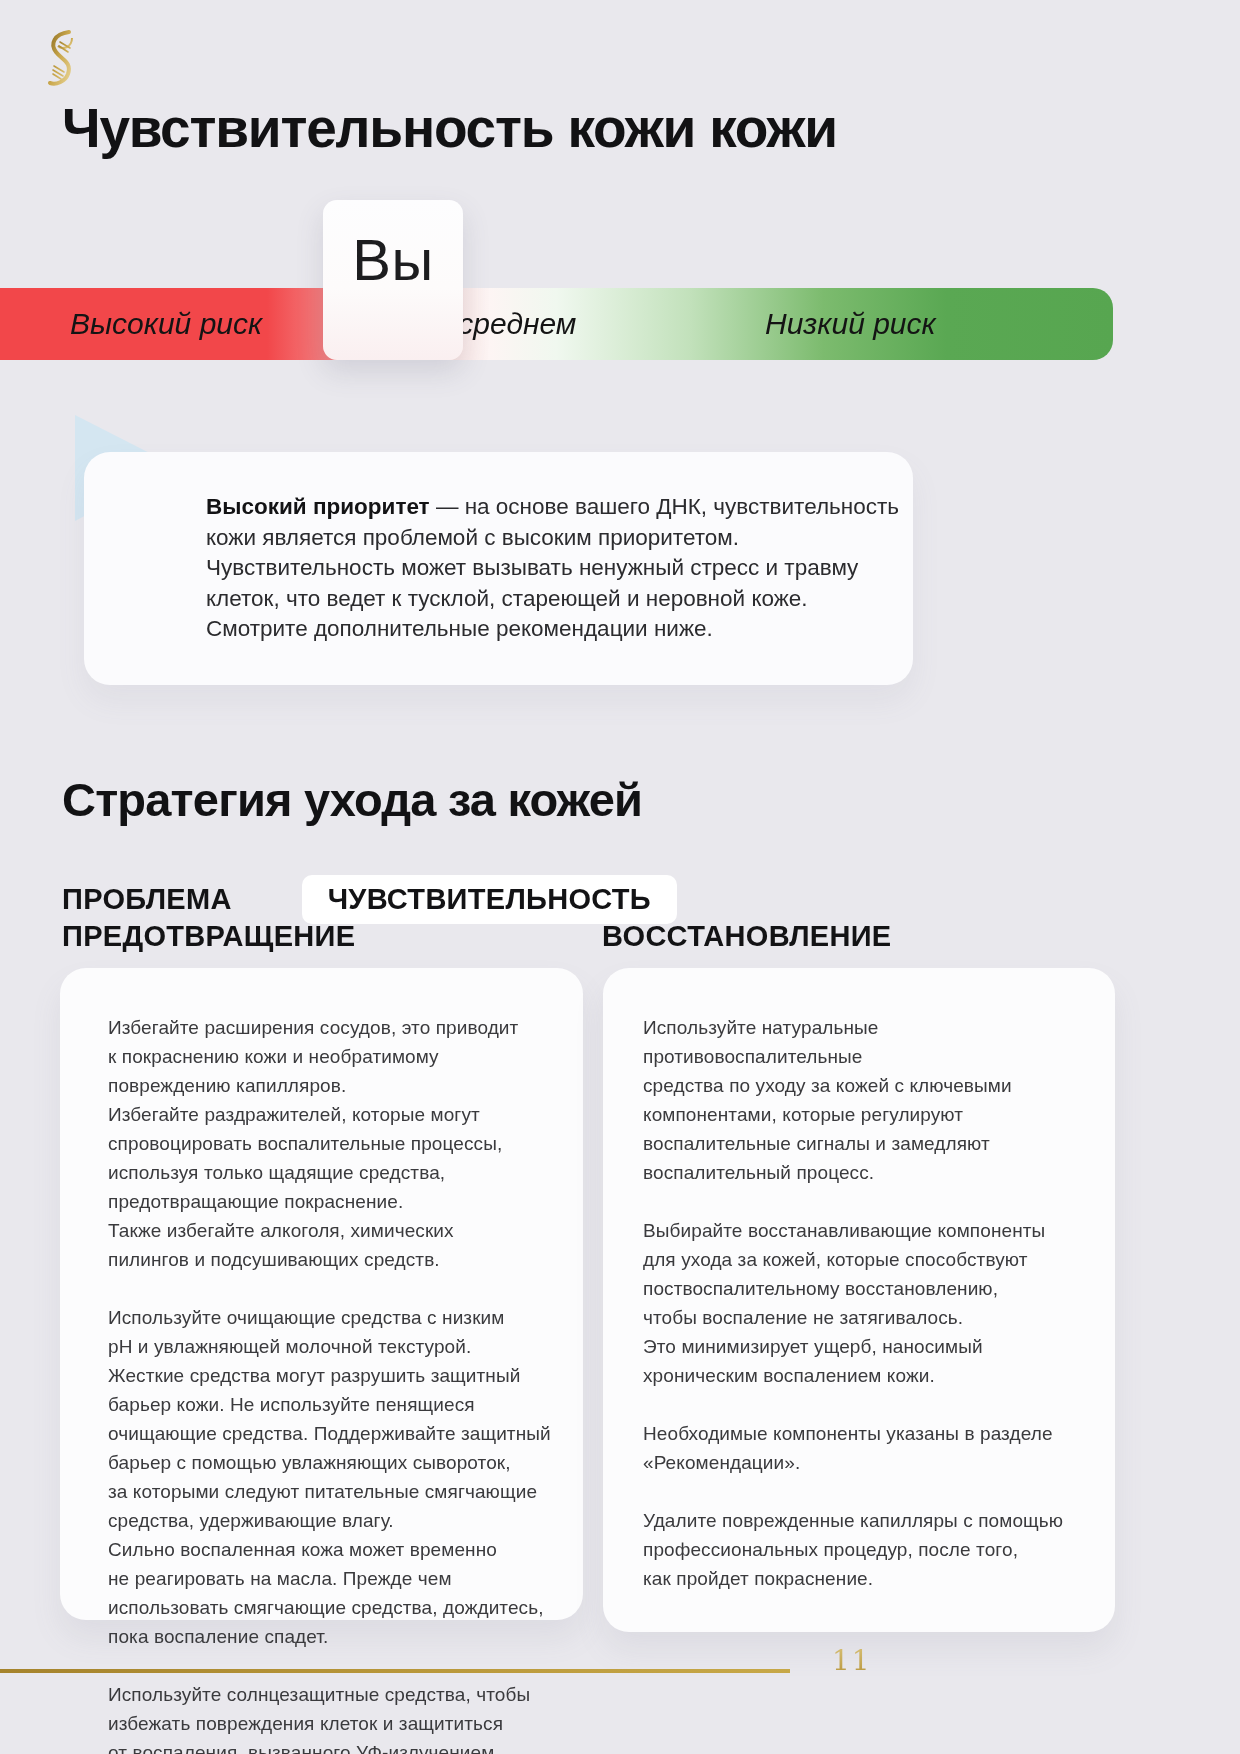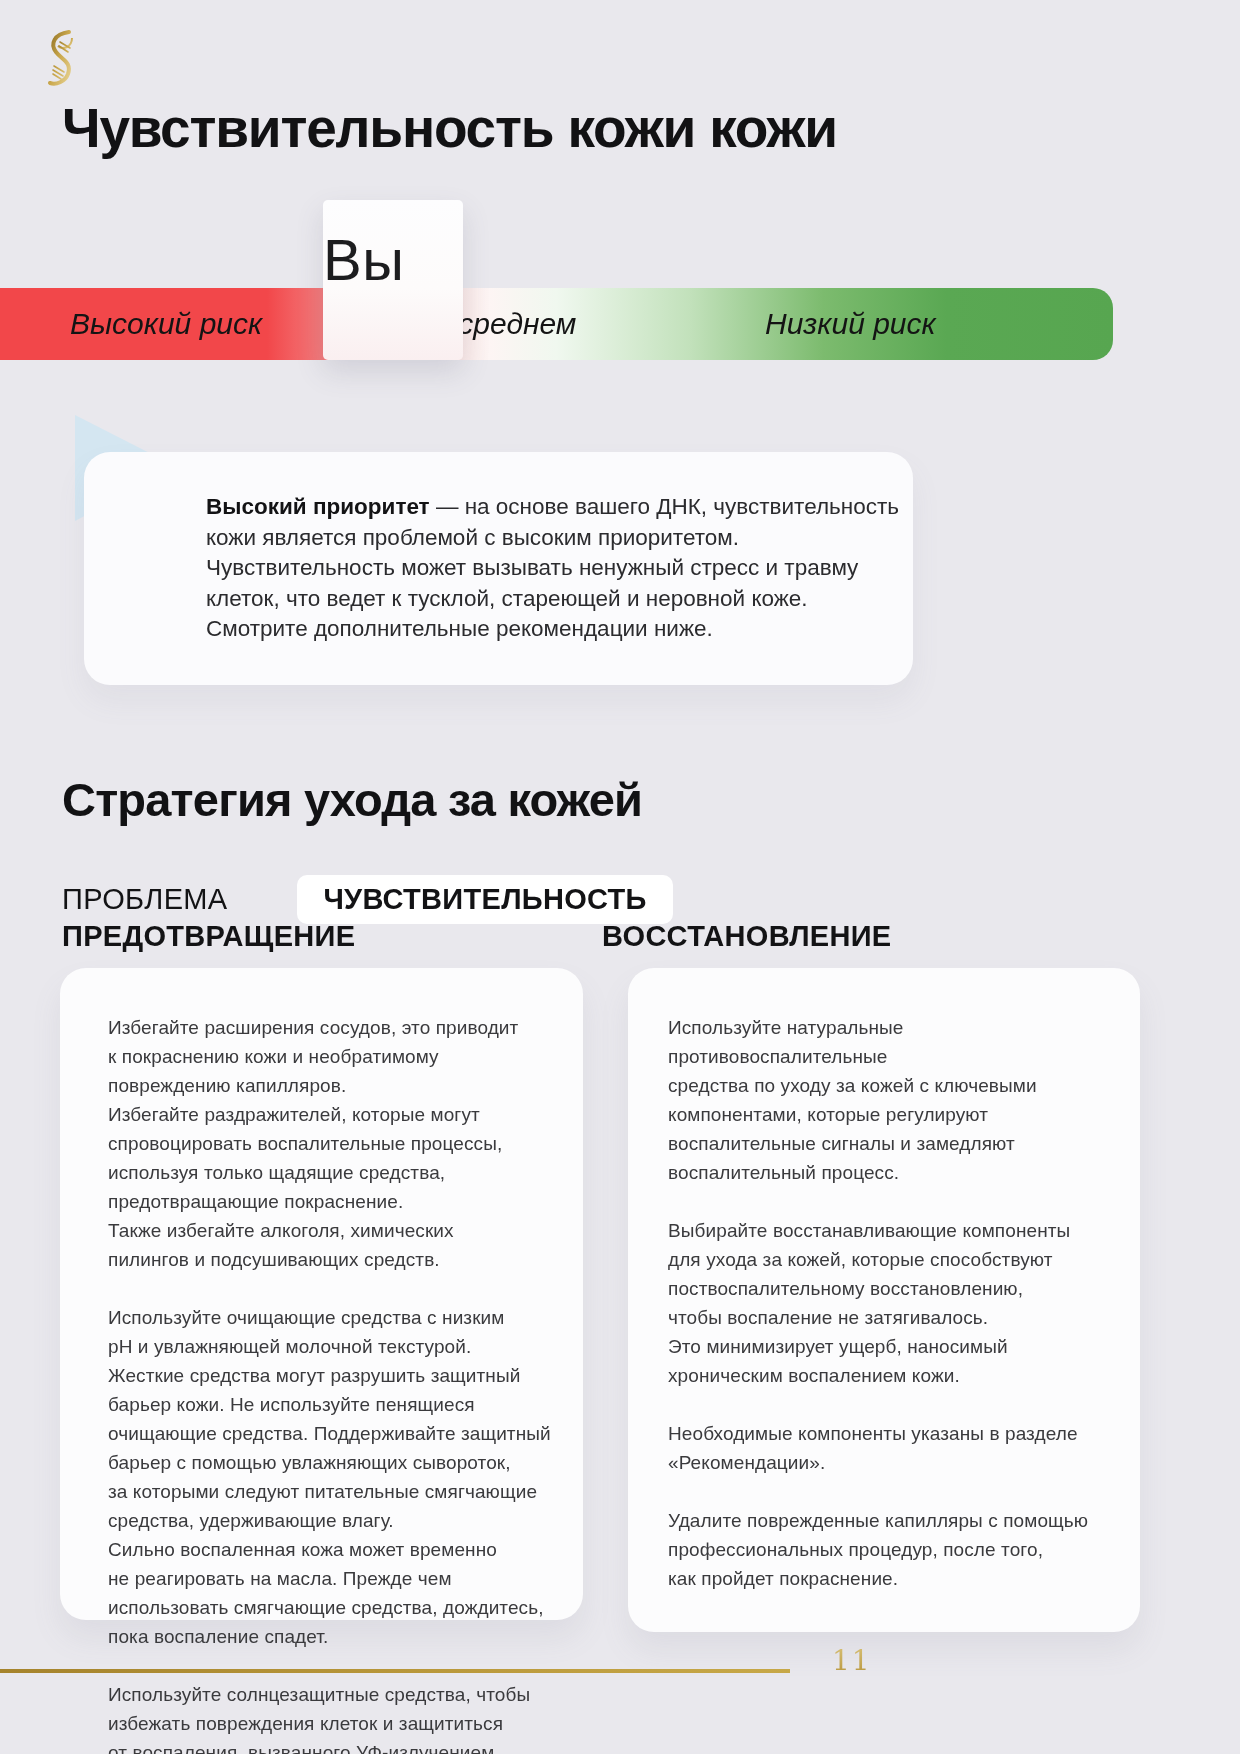--- a/index.html
+++ b/index.html
@@ -22,59 +22,59 @@
     border-radius:0 20px 20px 0;
     background:linear-gradient(90deg,#f2474a 0%,#f2474a 24%,#f6d8d6 38%,#fdf5f4 44%,#f0f8ef 50%,#c2e1bb 62%,#7cbb6e 74%,#5aa853 85%,#57a650 100%);
     font-style:italic;
   }
   .bar-label{position:absolute;top:50%;transform:translateY(-50%);font-size:30px;color:#141414;}
   .bar-label.high{left:70px;}
   .bar-label.medium{left:430px;width:220px;}
   .bar-label.low{left:765px;width:290px;}
   .marker{
     position:absolute;left:323px;top:200px;width:140px;height:160px;
-    border-radius:5px;
+    border-radius:14px;
     background:linear-gradient(180deg,#fdfdfe 0%,#fdfbfb 55%,#faeff0 100%);
     box-shadow:0 12px 28px rgba(90,90,110,0.16);
-    display:flex;justify-content:flex-start;align-items:flex-start;
+    display:flex;justify-content:center;align-items:flex-start;
   }
   .marker span{font-size:58px;font-weight:300;color:#1d1d1f;margin-top:26px;letter-spacing:0.5px;}
   
   .callout{
     position:absolute;left:84px;top:452px;width:829px;height:233px;
     background:#fbfbfd;border-radius:26px;
     box-shadow:0 16px 30px rgba(120,120,140,0.08);
   }
   .callout-text{
     position:absolute;left:122px;top:40px;width:850px;
     font-size:22.5px;line-height:30.5px;color:#2b2b2e;white-space:pre-line;
   }
   .callout-text strong{font-weight:700;color:#131315;}
   .callout-arrow{position:absolute;left:75px;top:415px;width:102px;height:106px;}
   
   .h2{
     position:absolute;left:62px;top:772px;width:900px;
     font-size:47px;font-weight:800;letter-spacing:-0.8px;color:#121214;
   }
   .problem-row{position:absolute;left:62px;top:876px;height:46px;display:flex;align-items:center;}
-  .problem-label{font-size:29px;font-weight:400;letter-spacing:0.3px;color:#131315;}
+  .problem-label{font-size:29px;font-weight:700;letter-spacing:0.3px;color:#131315;}
   .problem-pill{
     margin-left:70px;background:#ffffff;border-radius:10px;
     padding:8px 26px;font-size:29px;font-weight:700;letter-spacing:0.3px;color:#131315;
   }
   .col-heading{position:absolute;top:920px;font-size:29px;font-weight:700;letter-spacing:0.3px;color:#131315;}
   .col-heading.left{left:62px;text-align:center;}
   .col-heading.right{left:602px;}
   .card{
     position:absolute;top:968px;background:#fcfcfd;border-radius:26px;
     box-shadow:0 18px 30px rgba(120,120,140,0.10);
     box-sizing:border-box;
   }
   .card.left{left:60px;width:523px;height:652px;padding:45px 30px 40px 48px;}
-  .card.right{left:628px;width:512px;height:664px;padding:45px 28px 40px 40px;}
+  .card.right{left:603px;width:512px;height:664px;padding:45px 28px 40px 40px;}
   .card p{
     margin:0 0 29px 0;font-size:19px;line-height:29px;color:#3a3a3d;
     white-space:pre-line;letter-spacing:0.1px;
   }
   .card p:last-child{margin-bottom:0;}
   
   .footer-line{
     position:absolute;left:0;top:1669px;width:790px;height:4px;
     background:linear-gradient(90deg,#a5832c 0%,#bb9a3c 60%,#c7a848 100%);
   }

